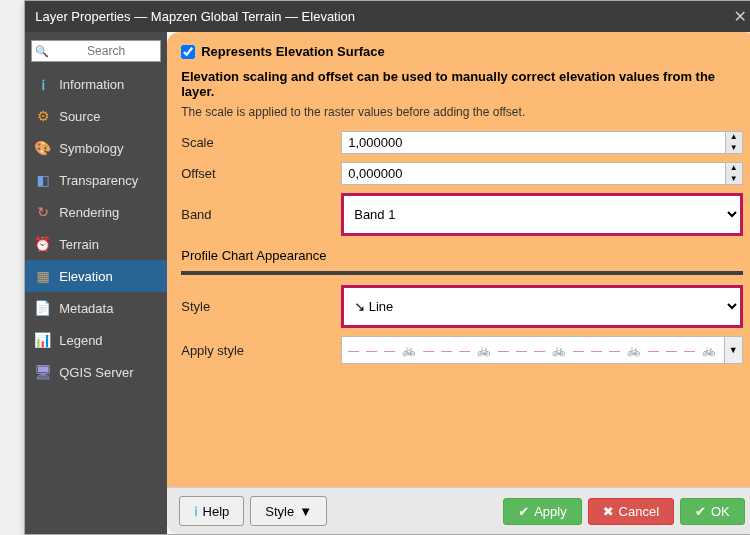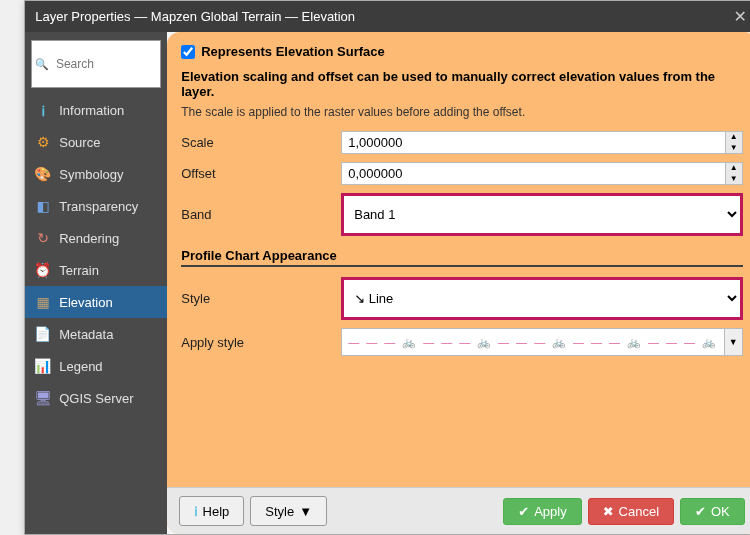--- a/index.html
+++ b/index.html
@@ -57,23 +57,24 @@
       margin: 4px 6px 6px 6px;
       display: flex;
       align-items: center;
       background: white;
       border: 1px solid #999;
     }
     .search-box input {
       border: none;
       outline: none;
       width: 100%;
-      padding: 16px 4px;
+      padding: 3px 4px;
       font-size: 12px;
       background: transparent;
+      text-align: center;
     }
     .search-icon-wrap {
       padding: 2px 3px;
       color: #666;
       font-size: 11px;
     }
     .sidebar-item {
       display: flex;
       align-items: center;
       padding: 6px 8px;
@@ -182,25 +183,25 @@
     .form-select {
       width: 100%;
       border: 3px solid #be185d;
       padding: 10px 6px;
       font-size: 13px;
       background: white;
       appearance: auto;
       outline: none;
     }
     .section-title {
-      font-weight: bold;
+      font-weight: normal;
       font-size: 13px;
       margin: 12px 0 10px 0;
-      border-bottom: 2px solid #404040;
-      padding-bottom: 2px;
+      border-bottom: 4px solid #404040;
+      padding-bottom: 8px;
     }
     .line-style-preview {
       flex: 1;
       border: 1px solid #bbb;
       background: white;
       height: 28px;
       display: flex;
       align-items: center;
       padding: 0 6px;
       overflow: hidden;

